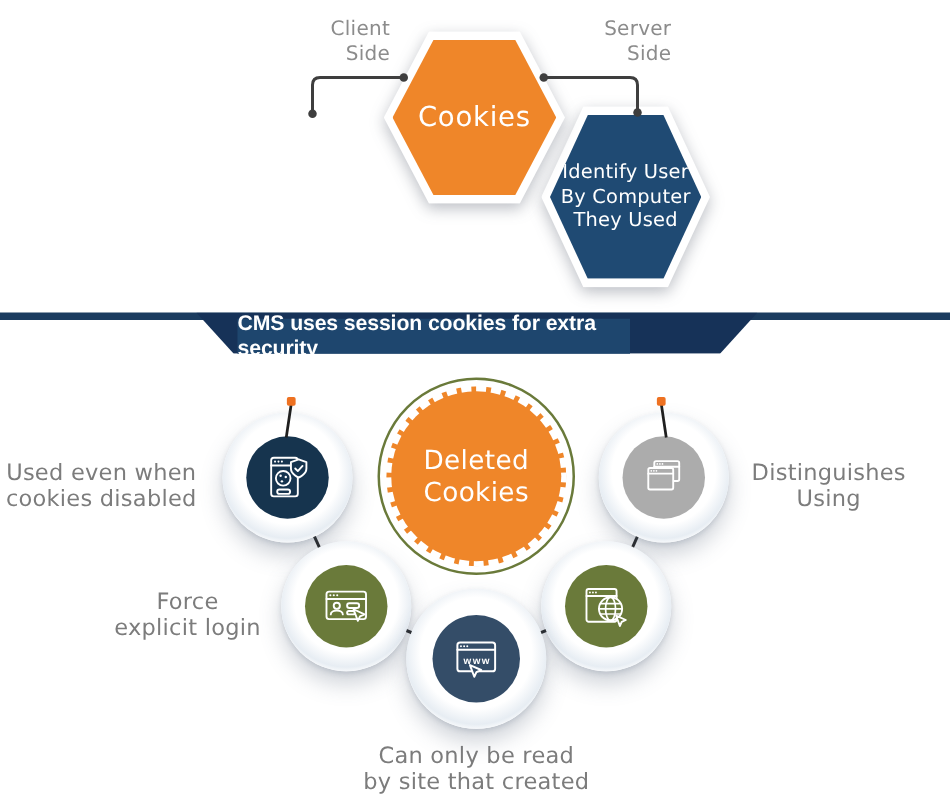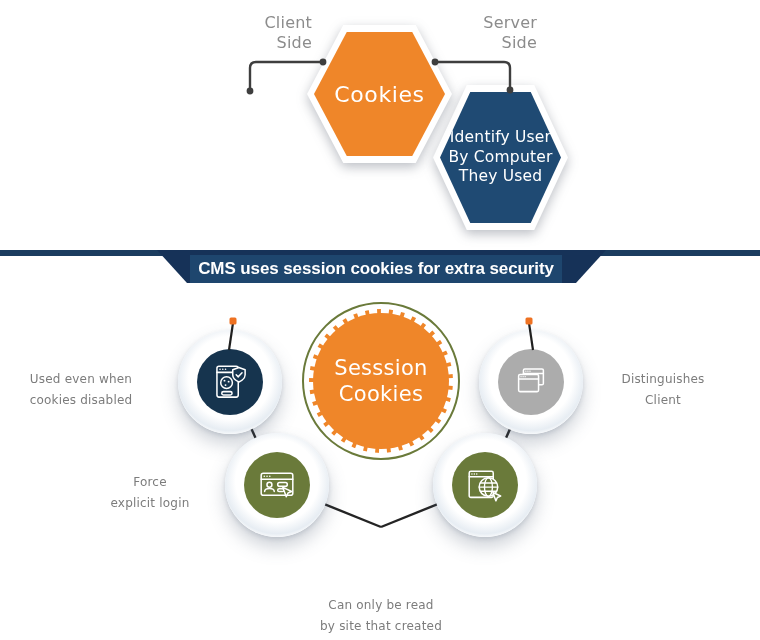--- a/index.html
+++ b/index.html
@@ -19,21 +19,21 @@
   .hex-label{white-space:pre-line;font-size:15.5px;line-height:19.5px;letter-spacing:.2px;}
   .hex-label-big{white-space:pre-line;font-size:22px;letter-spacing:.6px;}
 
   .side-note{position:absolute;color:#8C8C8C;font-size:16px;line-height:19.5px;
              text-align:right;white-space:pre-line;letter-spacing:.2px;}
 
   
   .bar{position:absolute;left:0;top:250px;width:760px;height:6px;background:#1B3C5F;}
   .trap{position:absolute;left:157px;top:250px;width:449px;height:33px;background:#163258;
         clip-path:polygon(0 0,100% 0,calc(100% - 30px) 100%,30px 100%);}
-  .trap-panel{position:absolute;left:190px;top:255px;width:372px;height:28px;background:#1E466E;
+  .trap-panel{position:absolute;left:190px;top:255px;width:314px;height:28px;background:#1E466E;
         display:flex;align-items:center;justify-content:center;color:#fff;
         font-family:"Liberation Sans",sans-serif;font-weight:bold;font-size:17px;letter-spacing:-.1px;}
 
   
   .hub-ring{position:absolute;left:302px;top:302px;width:158px;height:158px;border-radius:50%;
             border:2px solid #6A7A3A;box-sizing:border-box;}
   .hub-circle{position:absolute;left:309px;top:309px;width:144px;height:144px;border-radius:50%;
             background:#EF8629;border:4px dashed #fff;box-sizing:border-box;
             display:flex;align-items:center;justify-content:center;text-align:center;color:#fff;
             font-size:21px;line-height:26px;white-space:pre-line;letter-spacing:.3px;}
@@ -45,21 +45,21 @@
        display:flex;align-items:center;justify-content:center;}
   .sat-inner{border-radius:50%;display:flex;align-items:center;justify-content:center;}
   .s104{width:104px;height:104px;} .s112{width:112px;height:112px;}
   .i66{width:66px;height:66px;}   .i70{width:70px;height:70px;}
   .bg-navy-dark{background:#16344E;} .bg-navy-mid{background:#344D68;}
   .bg-olive{background:#6A7A3A;}     .bg-gray{background:#ACACAC;}
 
   .icon{stroke:#fff;stroke-width:2.2;fill:none;stroke-linecap:round;stroke-linejoin:round;}
   .icon .fw{fill:#fff;stroke:none;}
 
-  .gray-label{position:absolute;color:#7C7C7C;font-size:12px;line-height:20.5px;
+  .gray-label{position:absolute;color:#7C7C7C;font-size:18px;line-height:20.5px;
               white-space:pre-line;letter-spacing:.2px;text-align:center;}
   .gray-label.left{text-align:left;}
 </style>
 </head>
 <body>
 
 <div class="canvas">
 
   <svg class="overlay" width="760" height="640" style="z-index:1">
     <line x1="230" y1="382" x2="277" y2="485" stroke="#242424" stroke-width="2.4"></line>
@@ -102,21 +102,21 @@
   </svg>
 
   <div class="bar"></div>
   <div class="trap"></div>
   <div class="trap-panel">
     <span>CMS uses session cookies for extra security</span>
   </div>
 
   <div class="hub-ring" style="z-index:2"></div>
   <div class="hub-circle" style="z-index:2">
-    <span>Sesssion
+    <span>Deleted
 Cookies</span>
   </div>
 
   <svg class="overlay" width="760" height="640" style="z-index:5">
     <line x1="233" y1="323" x2="229" y2="350" stroke="#1F1F1F" stroke-width="2.2"></line>
     <rect x="229.5" y="317.5" width="7" height="7" rx="1.5" fill="#EE7121"></rect>
     <line x1="529" y1="323" x2="533" y2="350" stroke="#1F1F1F" stroke-width="2.2"></line>
     <rect x="525.5" y="317.5" width="7" height="7" rx="1.5" fill="#EE7121"></rect>
   </svg>
 
@@ -184,23 +184,36 @@
         <circle cx="37" cy="35" r="13.5" fill="#6A7A3A"></circle>
         <ellipse cx="37" cy="35" rx="5.8" ry="13.5" stroke-width="2"></ellipse>
         <line x1="23.5" y1="35" x2="50.5" y2="35" stroke-width="2"></line>
         <line x1="25.5" y1="29" x2="48.5" y2="29" stroke-width="2"></line>
         <line x1="25.5" y1="41" x2="48.5" y2="41" stroke-width="2"></line>
         <path d="M43.5 43 L47.8 55 L50 50.2 L54.8 48 Z" fill="#6A7A3A"></path>
       </svg>
     </div>
   </div>
 
+  <div class="sat s112" style="left:325px;top:471px;z-index:3">
+    <div class="sat-inner i70 bg-navy-mid">
+      <svg class="icon" width="46" height="46" viewBox="0 0 64 64">
+        <rect x="11" y="14" width="42" height="32" rx="3"></rect>
+        <line x1="11" y1="22" x2="53" y2="22"></line>
+        <circle class="fw" cx="15" cy="18" r="1.1"></circle>
+          <circle class="fw" cx="18.5" cy="18" r="1.1"></circle>
+          <circle class="fw" cx="22" cy="18" r="1.1"></circle>
+        <text x="33" y="38" text-anchor="middle" fill="#fff" stroke="none" style="font-family:'Liberation Sans',sans-serif;font-weight:bold;font-size:11px;letter-spacing:1.5px">www</text>
+        <path d="M25 39 L29.8 52 L32.2 46.8 L37.5 44.5 Z" fill="#344D68"></path>
+      </svg>
+    </div>
+  </div>
 
   <div class="gray-label" style="left:0;top:369px;width:162px;z-index:2">Used even when
 cookies disabled</div>
   <div class="gray-label" style="left:582px;top:369px;width:162px;z-index:2">Distinguishes
-Client</div>
+Using</div>
   <div class="gray-label" style="left:70px;top:472px;width:160px;z-index:2">Force
 explicit login</div>
   <div class="gray-label" style="left:280px;top:595px;width:202px;z-index:2">Can only be read
 by site that created</div>
 
 </div>
 
 </body></html>

